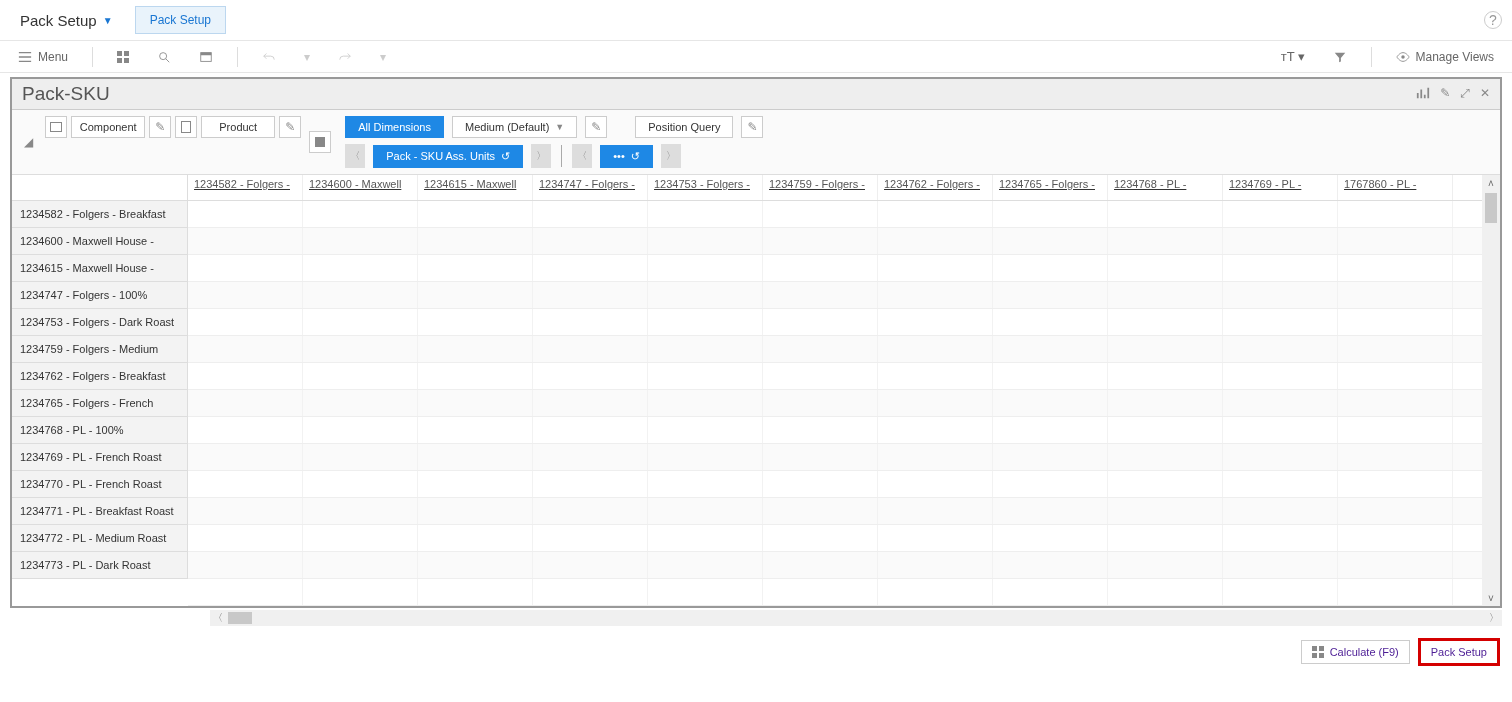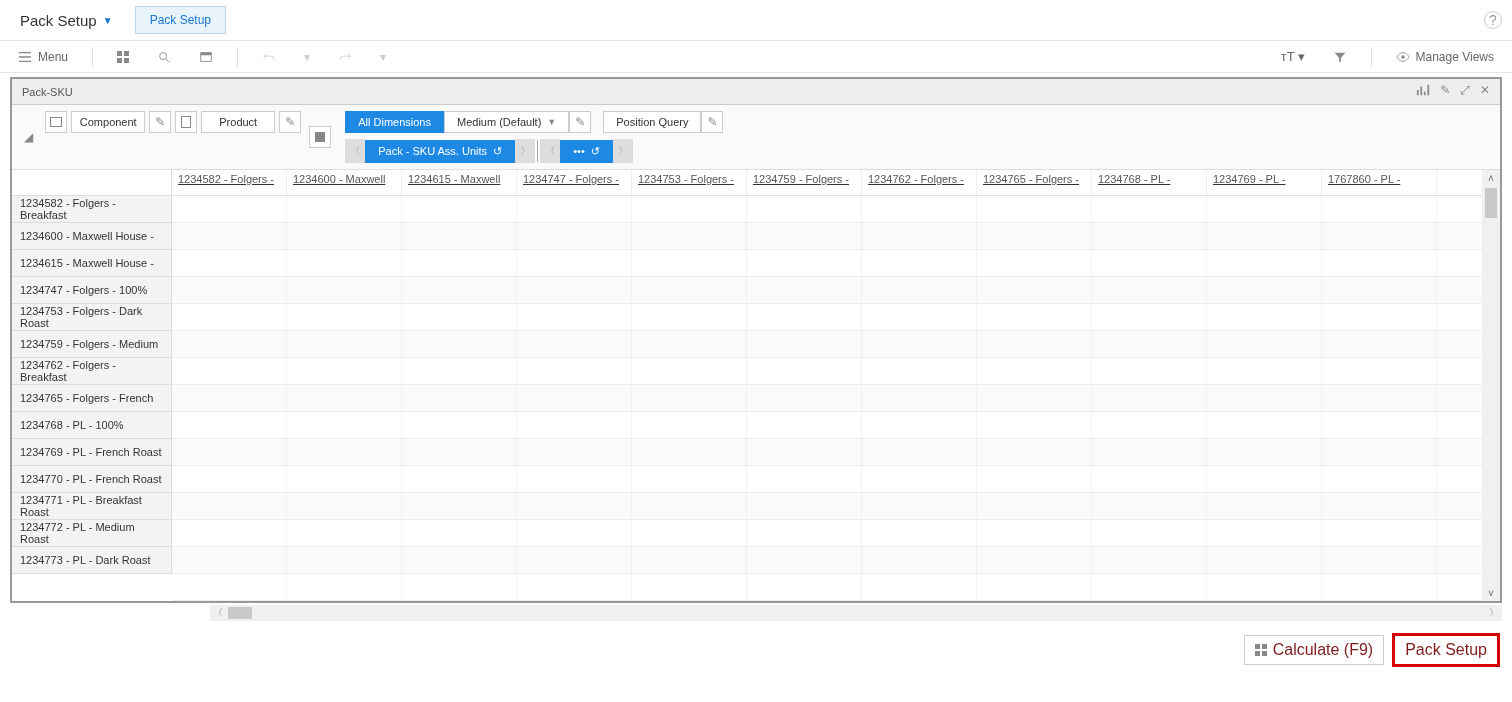--- a/index.html
+++ b/index.html
@@ -13,63 +13,63 @@
 
 .toolbar { display: flex; align-items: center; padding: 4px 10px; border-bottom: 1px solid #e6e6e6; gap: 12px; }
 .tool-btn { display: flex; align-items: center; gap: 6px; padding: 4px 8px; background: #fff; border: none; color: #666; cursor: pointer; font-size: 12px; }
 .tool-sep { width: 1px; height: 20px; background: #ddd; margin: 0 4px; }
 .tool-btn.disabled { color: #ccc; cursor: default; }
 .spacer { flex: 1; }
 .tool-btn svg { width: 14px; height: 14px; }
 
 .view-frame { margin: 4px 10px 0; border: 2px solid #999; }
 .view-header { display: flex; align-items: center; background: #eee; padding: 4px 10px; border-bottom: 1px solid #ccc; }
-.view-title { font-size: 11px; color: #555; }
+.view-title { font-size: 19px; color: #555; }
 .view-actions { margin-left: auto; display: flex; gap: 10px; color: #888; }
 .view-actions span { cursor: pointer; }
 
 .cfg-row { display: flex; align-items: flex-start; padding: 6px 8px; gap: 8px; border-bottom: 1px solid #ddd; background:#fafafa;}
 .collapse-tri { color: #888; font-size: 12px; cursor: pointer; padding: 4px; align-self:center;}
 .dim-stack { display: flex; flex-direction: row; gap: 4px; }
 .dim-row { display: flex; align-items: center; gap: 4px; }
 .dim-icon-box { width: 22px; height: 22px; border: 1px solid #ccc; background: #fff; display: flex; align-items: center; justify-content: center; }
 .dim-label-box { width: 74px; height: 22px; border: 1px solid #ccc; background: #fff; display: flex; align-items: center; justify-content: center; font-size: 11px; }
 .edit-pencil { width: 22px; height: 22px; border: 1px solid #ccc; background: #fff; display: flex; align-items: center; justify-content: center; cursor: pointer; color: #888; }
 
 .right-cfg { display: flex; flex-direction: column; gap: 6px; margin-left: 6px; }
-.pill-row { display: flex; align-items: center; gap: 0; }
+.pill-row { display: flex; align-items: center; gap: 8px; }
 .pill { padding: 4px 12px; font-size: 11px; border: 1px solid #ccc; background: #fff; display: flex; align-items: center; gap: 6px; }
 .pill.blue { background: #1e88e5; color: #fff; border-color: #1e88e5; }
 .pill .caret-d { font-size: 9px; color: #888; }
 .nav-chev { width: 20px; height: 24px; background: #ddd; color: #888; display: flex; align-items: center; justify-content: center; font-size: 10px; cursor: pointer; }
 .sep-bar { width:1px; height:22px; background:#aaa; margin:0 2px; }
 .col-icon-box { width: 22px; height: 22px; border: 1px solid #ccc; background: #fff; display: flex; align-items: center; justify-content: center; align-self:center;}
 .refresh-ico { font-size: 11px; }
 
 .grid-wrap { display: flex; }
-.row-hdrs { width: 160px; flex-shrink: 0; }
+.row-hdrs { width: 176px; flex-shrink: 0; }
 .row-hdr-top { height: 26px; border-bottom: 1px solid #ddd; border-right:1px solid #ddd; background:#fff;}
 .row-hdr-cell { height: 27px; padding: 3px 8px; font-size: 11px; color: #333; background: #f3f3f3; border-bottom: 1px solid #ddd; border-right: 1px solid #ddd; overflow: hidden; line-height: 1.1; display:flex; align-items:center;}
 .col-area { flex: 1; overflow: hidden; position: relative; text-decoration: underline; }
 .col-hdrs { display: flex; height: 26px; border-bottom: 1px solid #ddd; }
 .col-hdr-cell { width: 115px; flex-shrink: 0; padding: 3px 6px; font-size: 11px; color: #555; border-right: 1px solid #eee; overflow: hidden; line-height:1.1;}
 .data-rows .data-row { display: flex; height: 27px; border-bottom: 1px solid #eee; }
 .data-rows .data-row:nth-child(even){ background:#fafafa;}
 .data-cell { width: 115px; flex-shrink: 0; border-right: 1px solid #f2f2f2; }
 .vscroll { width: 18px; background: #f0f0f0; display:flex; flex-direction:column; align-items:center;}
 .vscroll .arr { height:16px; font-size:10px; color:#666; display:flex;align-items:center;justify-content:center;width:100%; cursor:pointer;}
 .vscroll .thumb { width:12px; height:30px; background:#c8c8c8; margin-top:2px;}
 
 .hscroll { display:flex; align-items:center; margin:2px 10px 6px 210px; background:#f0f0f0; height:16px;}
 .hscroll .arr { width:16px; font-size:10px; color:#666; display:flex;align-items:center;justify-content:center; cursor:pointer;}
 .hscroll .track { flex:1; height:100%; position:relative;}
 .hscroll .thumb { position:absolute; left:2px; top:2px; height:12px; width:24px; background:#c8c8c8;}
 
 .footer { display: flex; justify-content: flex-end; align-items: center; padding: 6px 12px; gap: 8px; }
-.foot-btn { padding: 5px 10px; border: 1px solid #ccc; background: #fff; font-size: 16px; color: #7f1d1d; cursor: pointer; display:flex; align-items:center; gap:6px;}
+.foot-btn { padding: 5px 10px; border: 1px solid #ccc; background: #fff; font-size: 11px; color: #4c1d95; cursor: pointer; display:flex; align-items:center; gap:6px;}
 .foot-btn.highlight { border: 3px solid #d40000; }
 .grid-ico { display:inline-block; width:12px; height:12px; background: linear-gradient(#888,#888) 0 0/5px 5px no-repeat, linear-gradient(#888,#888) 7px 0/5px 5px no-repeat, linear-gradient(#888,#888) 0 7px/5px 5px no-repeat, linear-gradient(#888,#888) 7px 7px/5px 5px no-repeat;}
 .row-icon { display:inline-block; width:12px; height:10px; border:1px solid #888;}
 .col-icon { display:inline-block; width:10px; height:12px; border:1px solid #888;}
 .square-ico{display:inline-block;width:10px;height:10px;background:#888;}
 </style>
 </head>
 <body>
 
 <div class="topbar">

